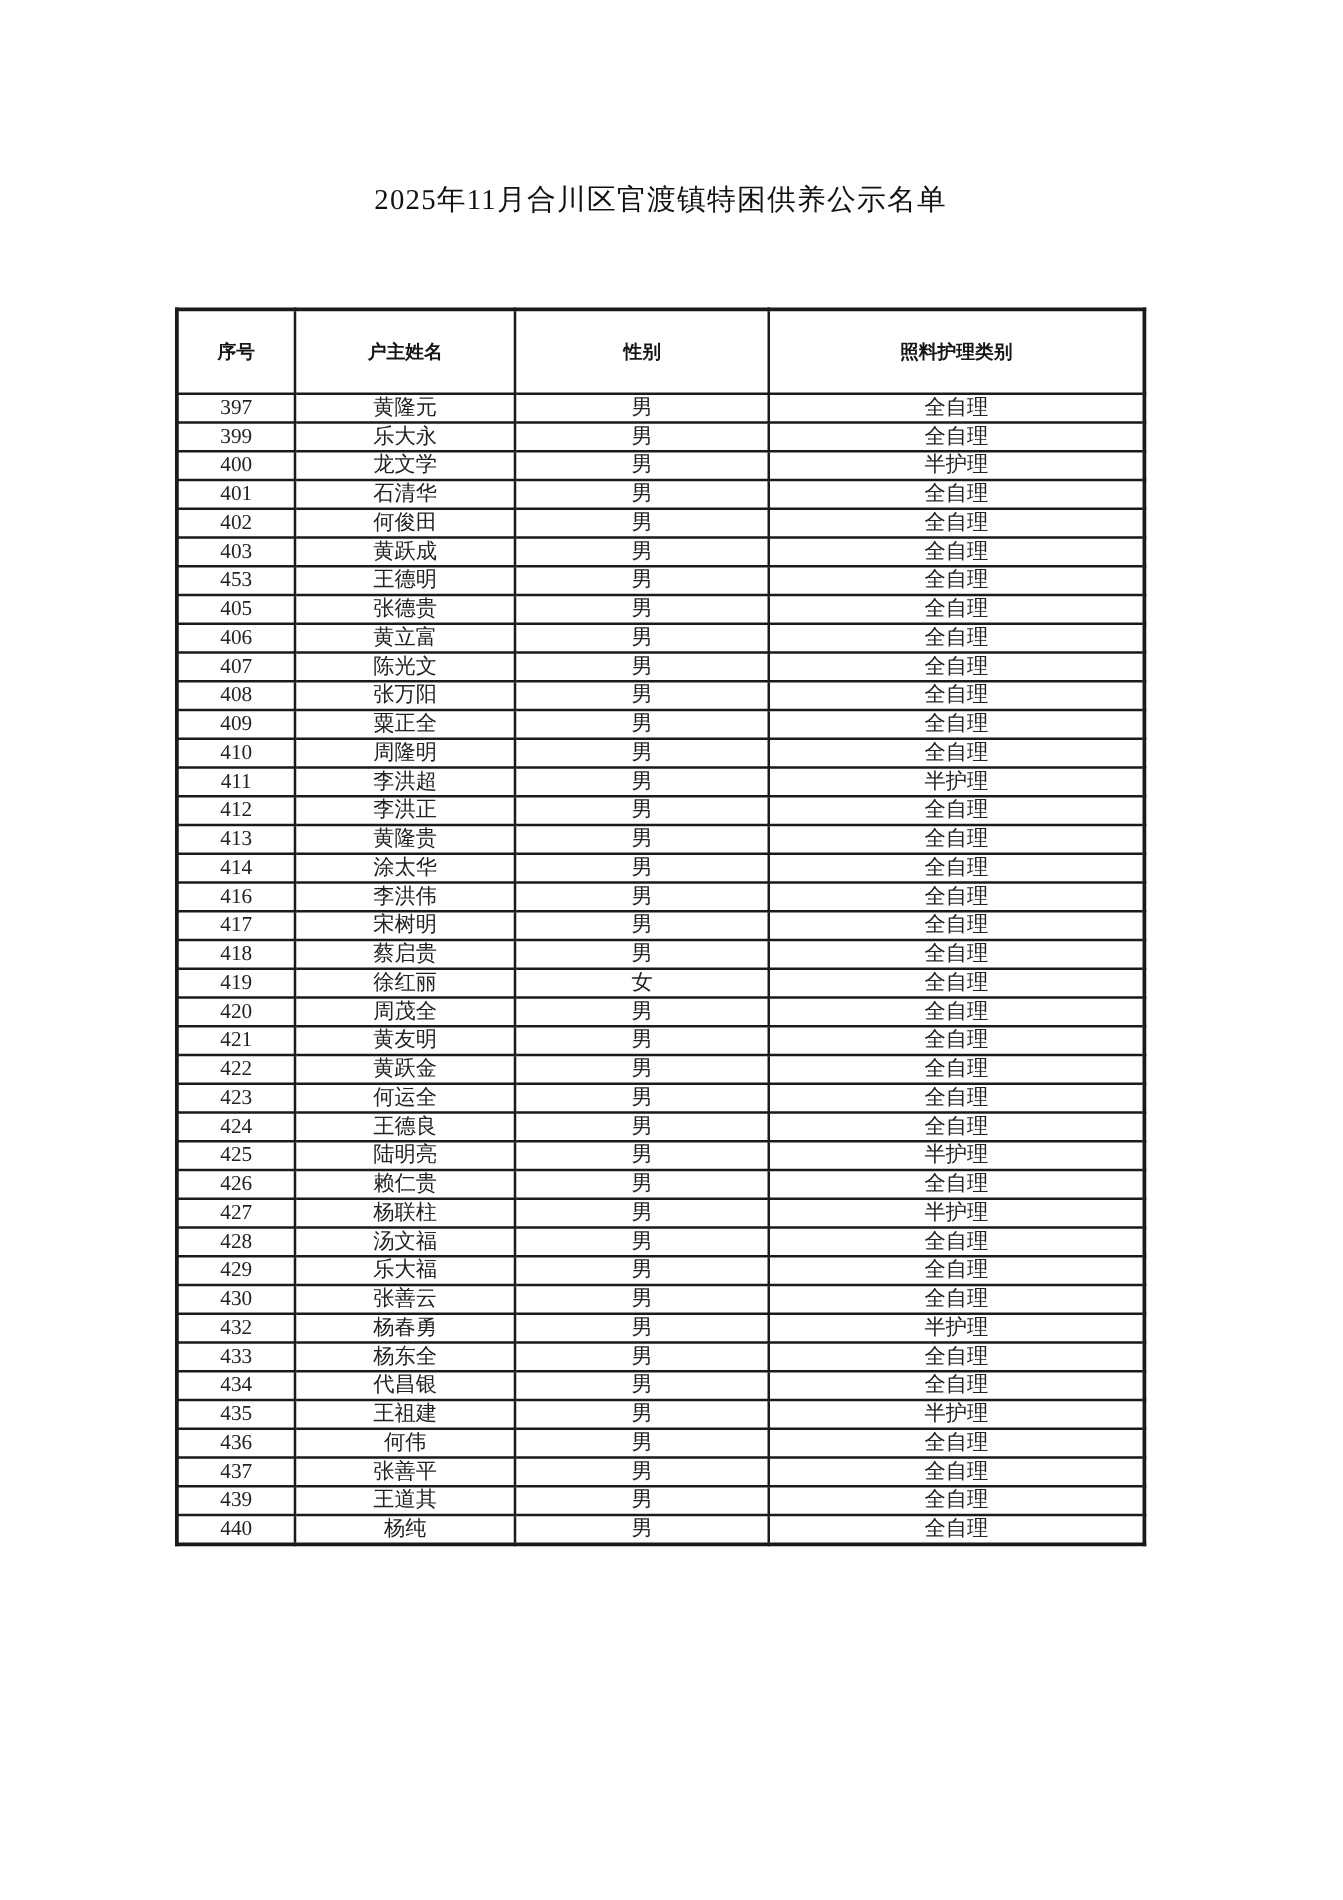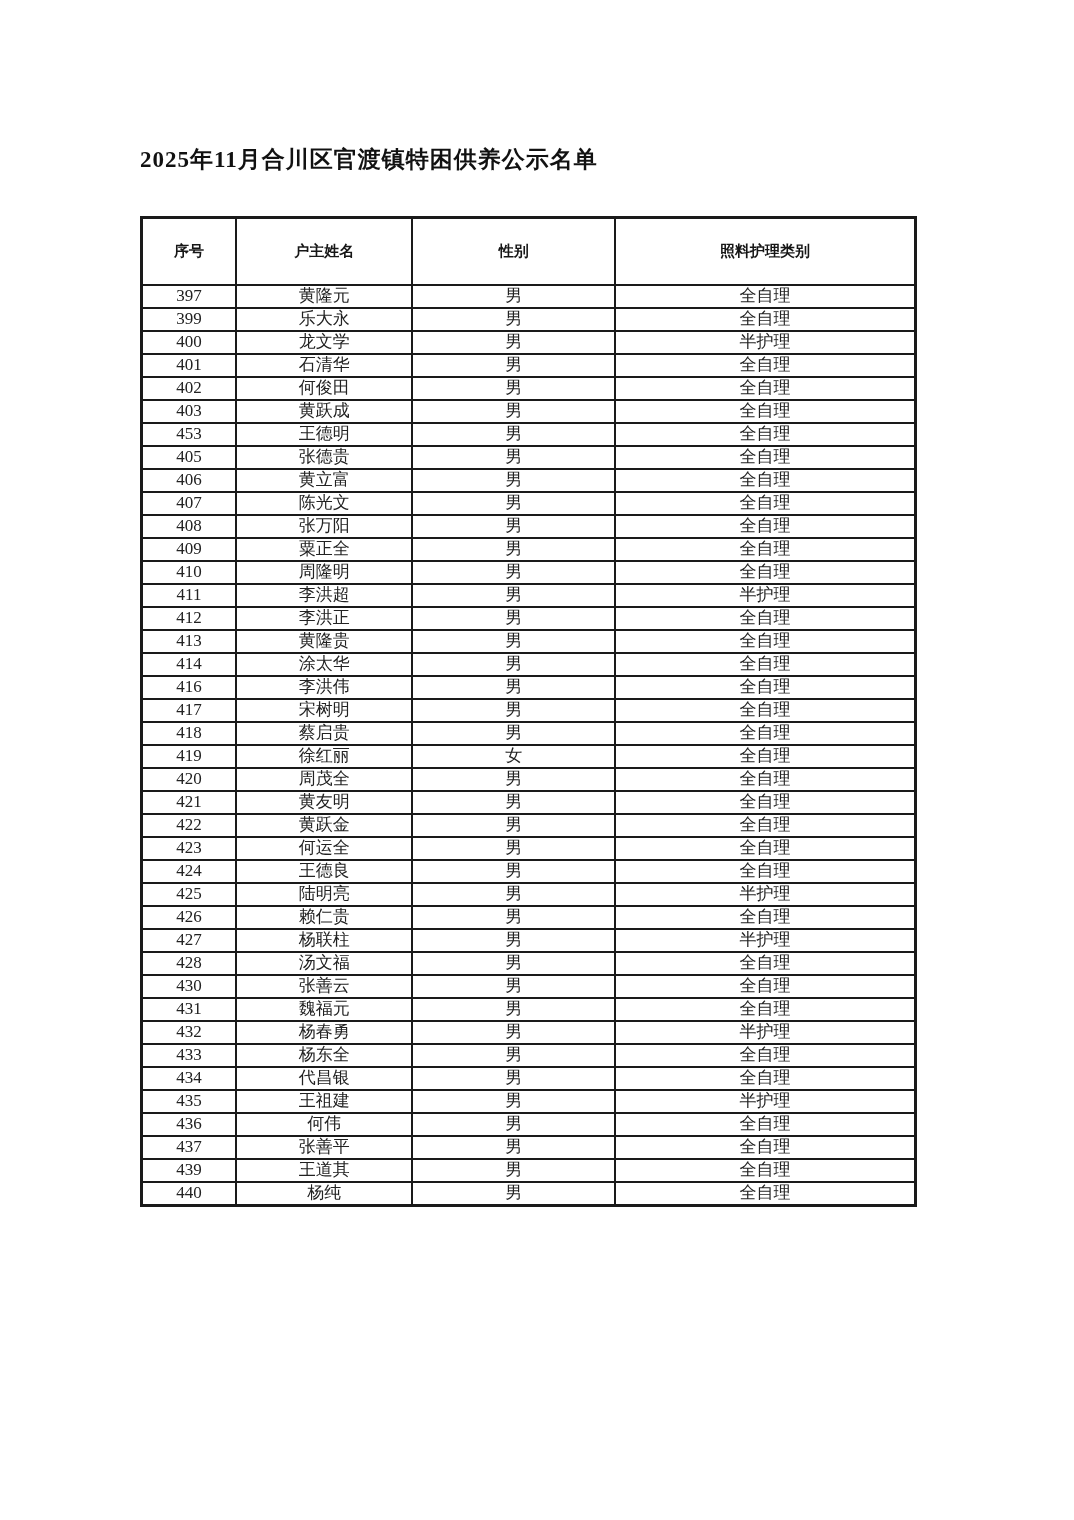--- a/index.html
+++ b/index.html
@@ -16,39 +16,41 @@
     overflow: hidden;
   }
   .doc {
     position: absolute;
     left: 140px;
     top: 0;
     width: 777px;
   }
   .doc-title {
     margin-top: 143px;
-    margin-bottom: 13px;
+    margin-bottom: 0;
     height: 60px;
+    text-align: center;
     font-size: 23px;
-    font-weight: bold;
+    font-weight: normal;
     letter-spacing: 1px;
     line-height: 34px;
     color: #111111;
   }
   table.roster {
     border-collapse: collapse;
     table-layout: fixed;
     width: 777px;
     background: #ffffff;
   }
   table.roster, table.roster th, table.roster td {
     border: 2px solid #1a1a1a;
   }
   table.roster {
     border-width: 3px;
+    margin-top: 43px;
   }
   table.roster th {
     height: 65px;
     font-size: 15px;
     font-weight: bold;
     text-align: center;
     vertical-align: middle;
     padding: 0;
     color: #161616;
   }
@@ -264,28 +266,28 @@
           <td>男</td>
           <td>半护理</td>
         </tr>
         <tr>
           <td>428</td>
           <td>汤文福</td>
           <td>男</td>
           <td>全自理</td>
         </tr>
         <tr>
+          <td>429</td>
+          <td>乐大福</td>
+          <td>男</td>
+          <td>全自理</td>
+        </tr>
+        <tr>
           <td>430</td>
           <td>张善云</td>
-          <td>男</td>
-          <td>全自理</td>
-        </tr>
-        <tr>
-          <td>431</td>
-          <td>魏福元</td>
           <td>男</td>
           <td>全自理</td>
         </tr>
         <tr>
           <td>432</td>
           <td>杨春勇</td>
           <td>男</td>
           <td>半护理</td>
         </tr>
         <tr>

